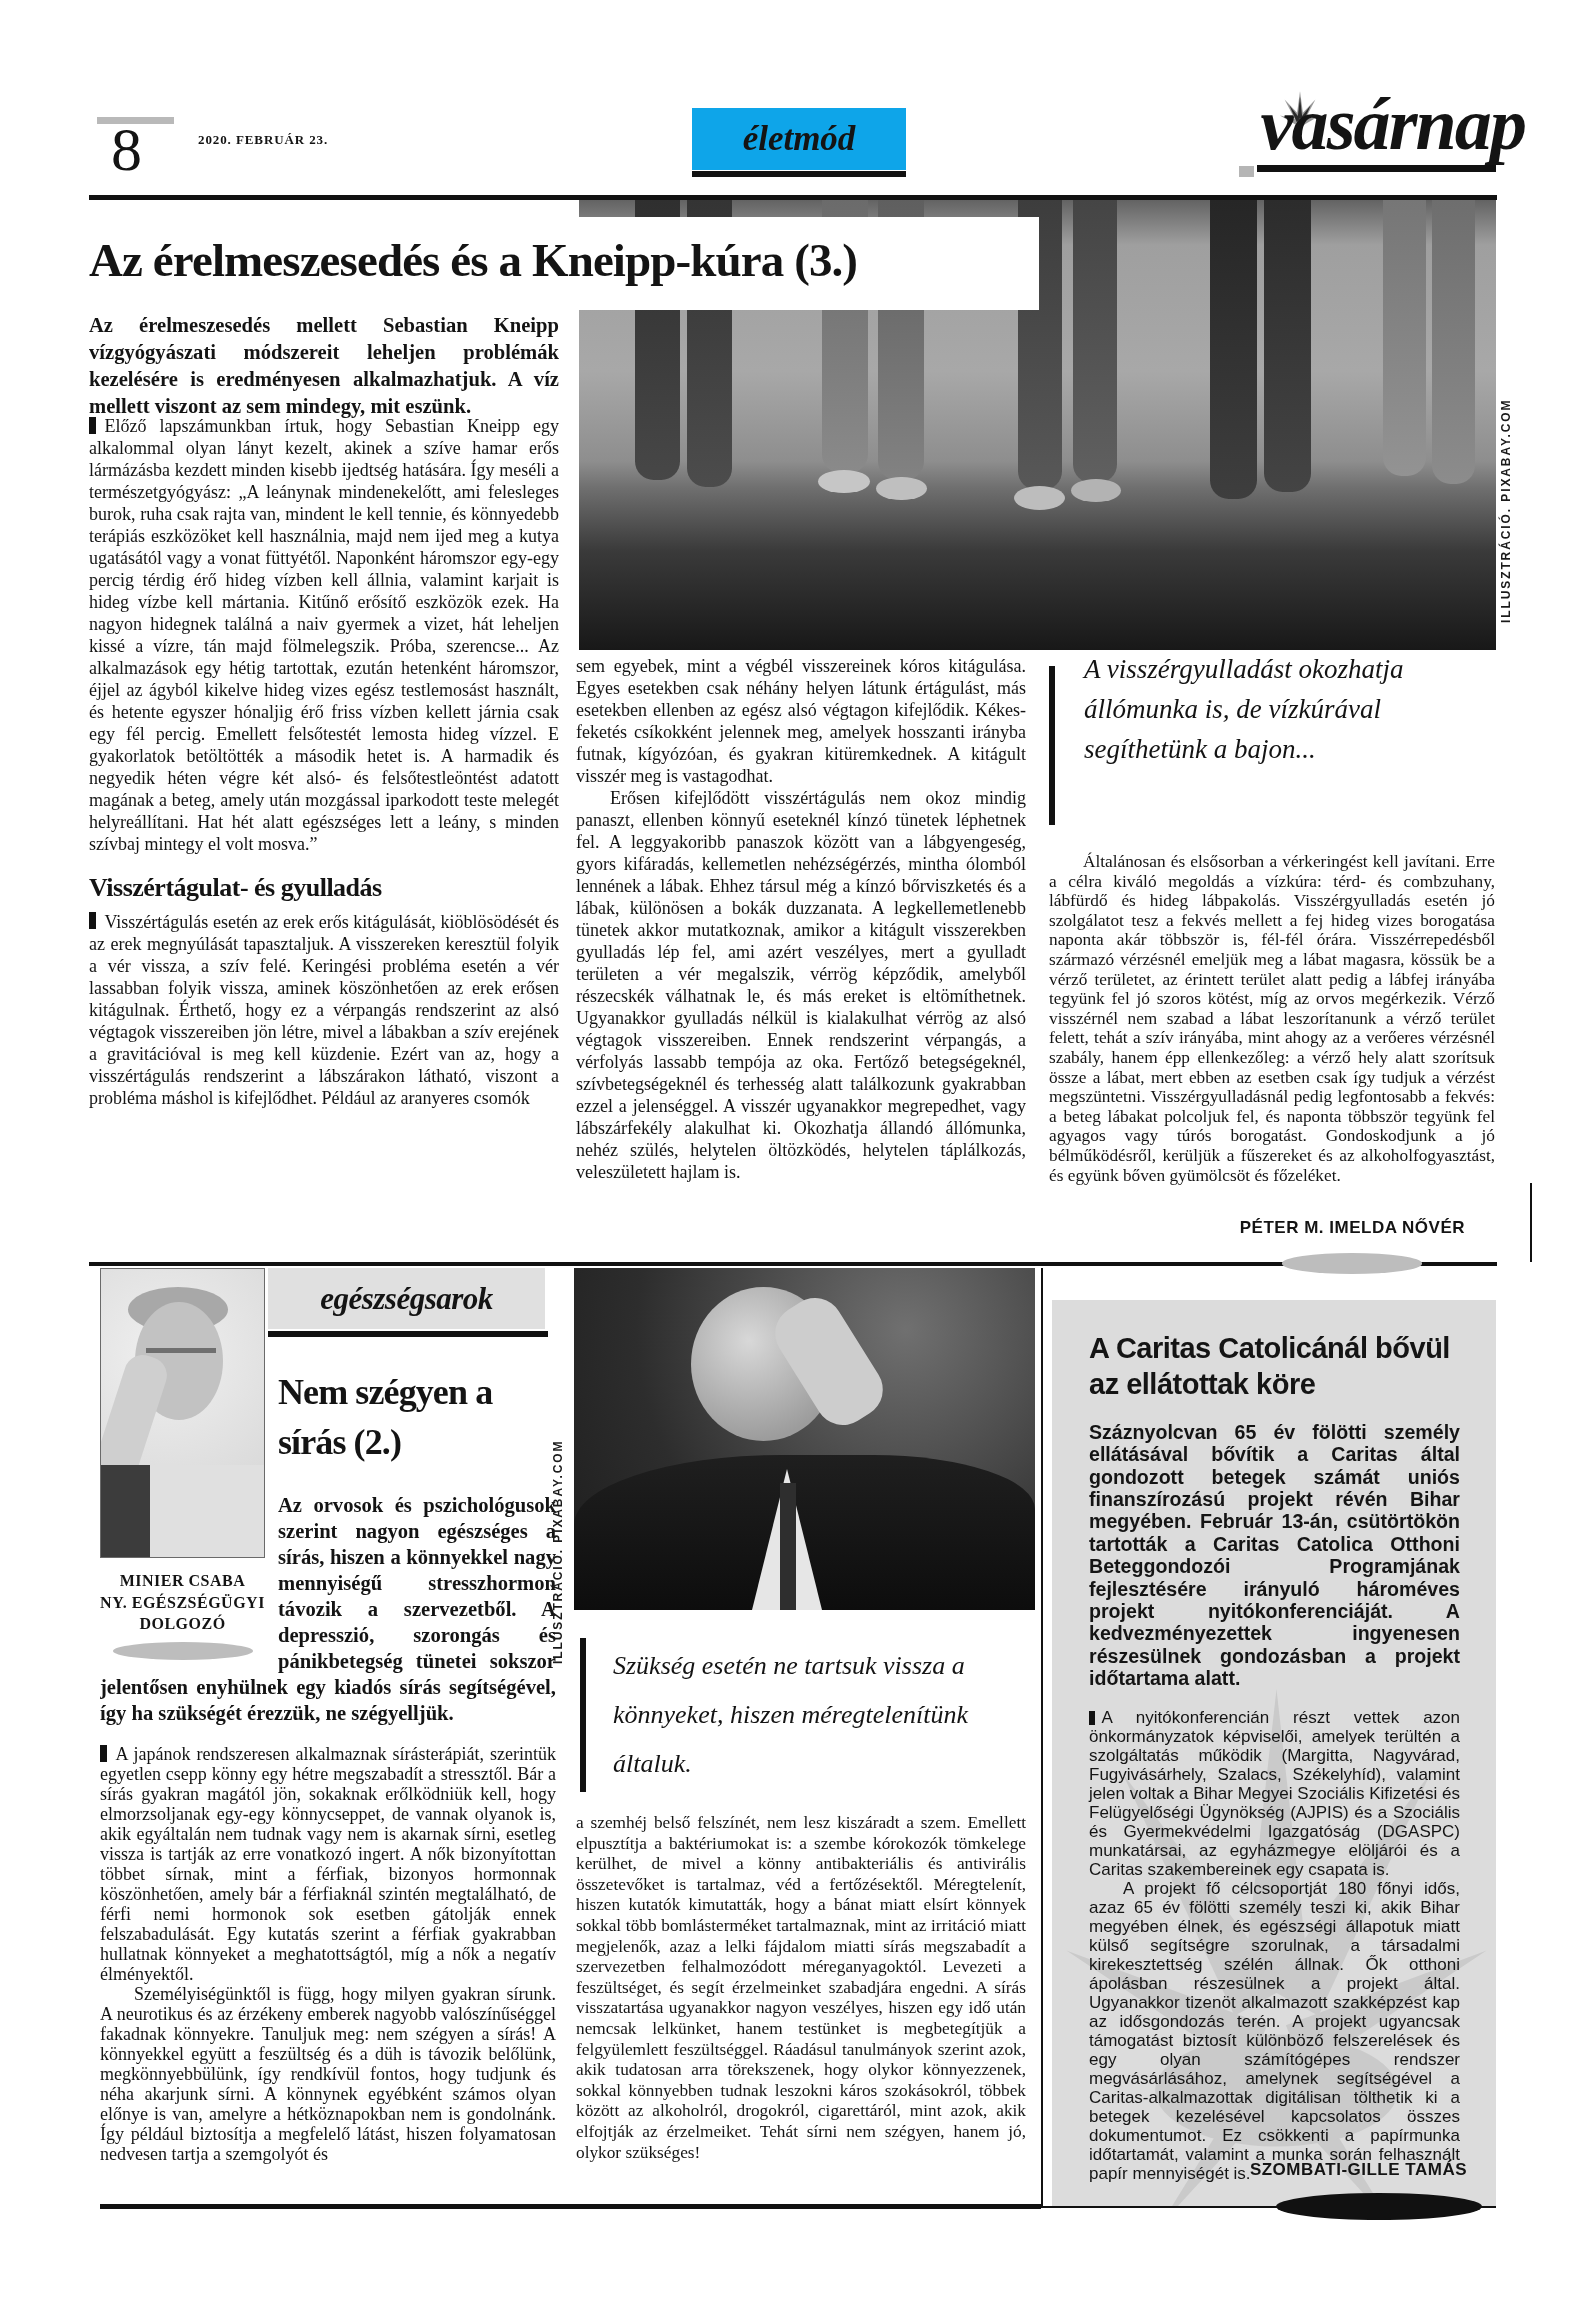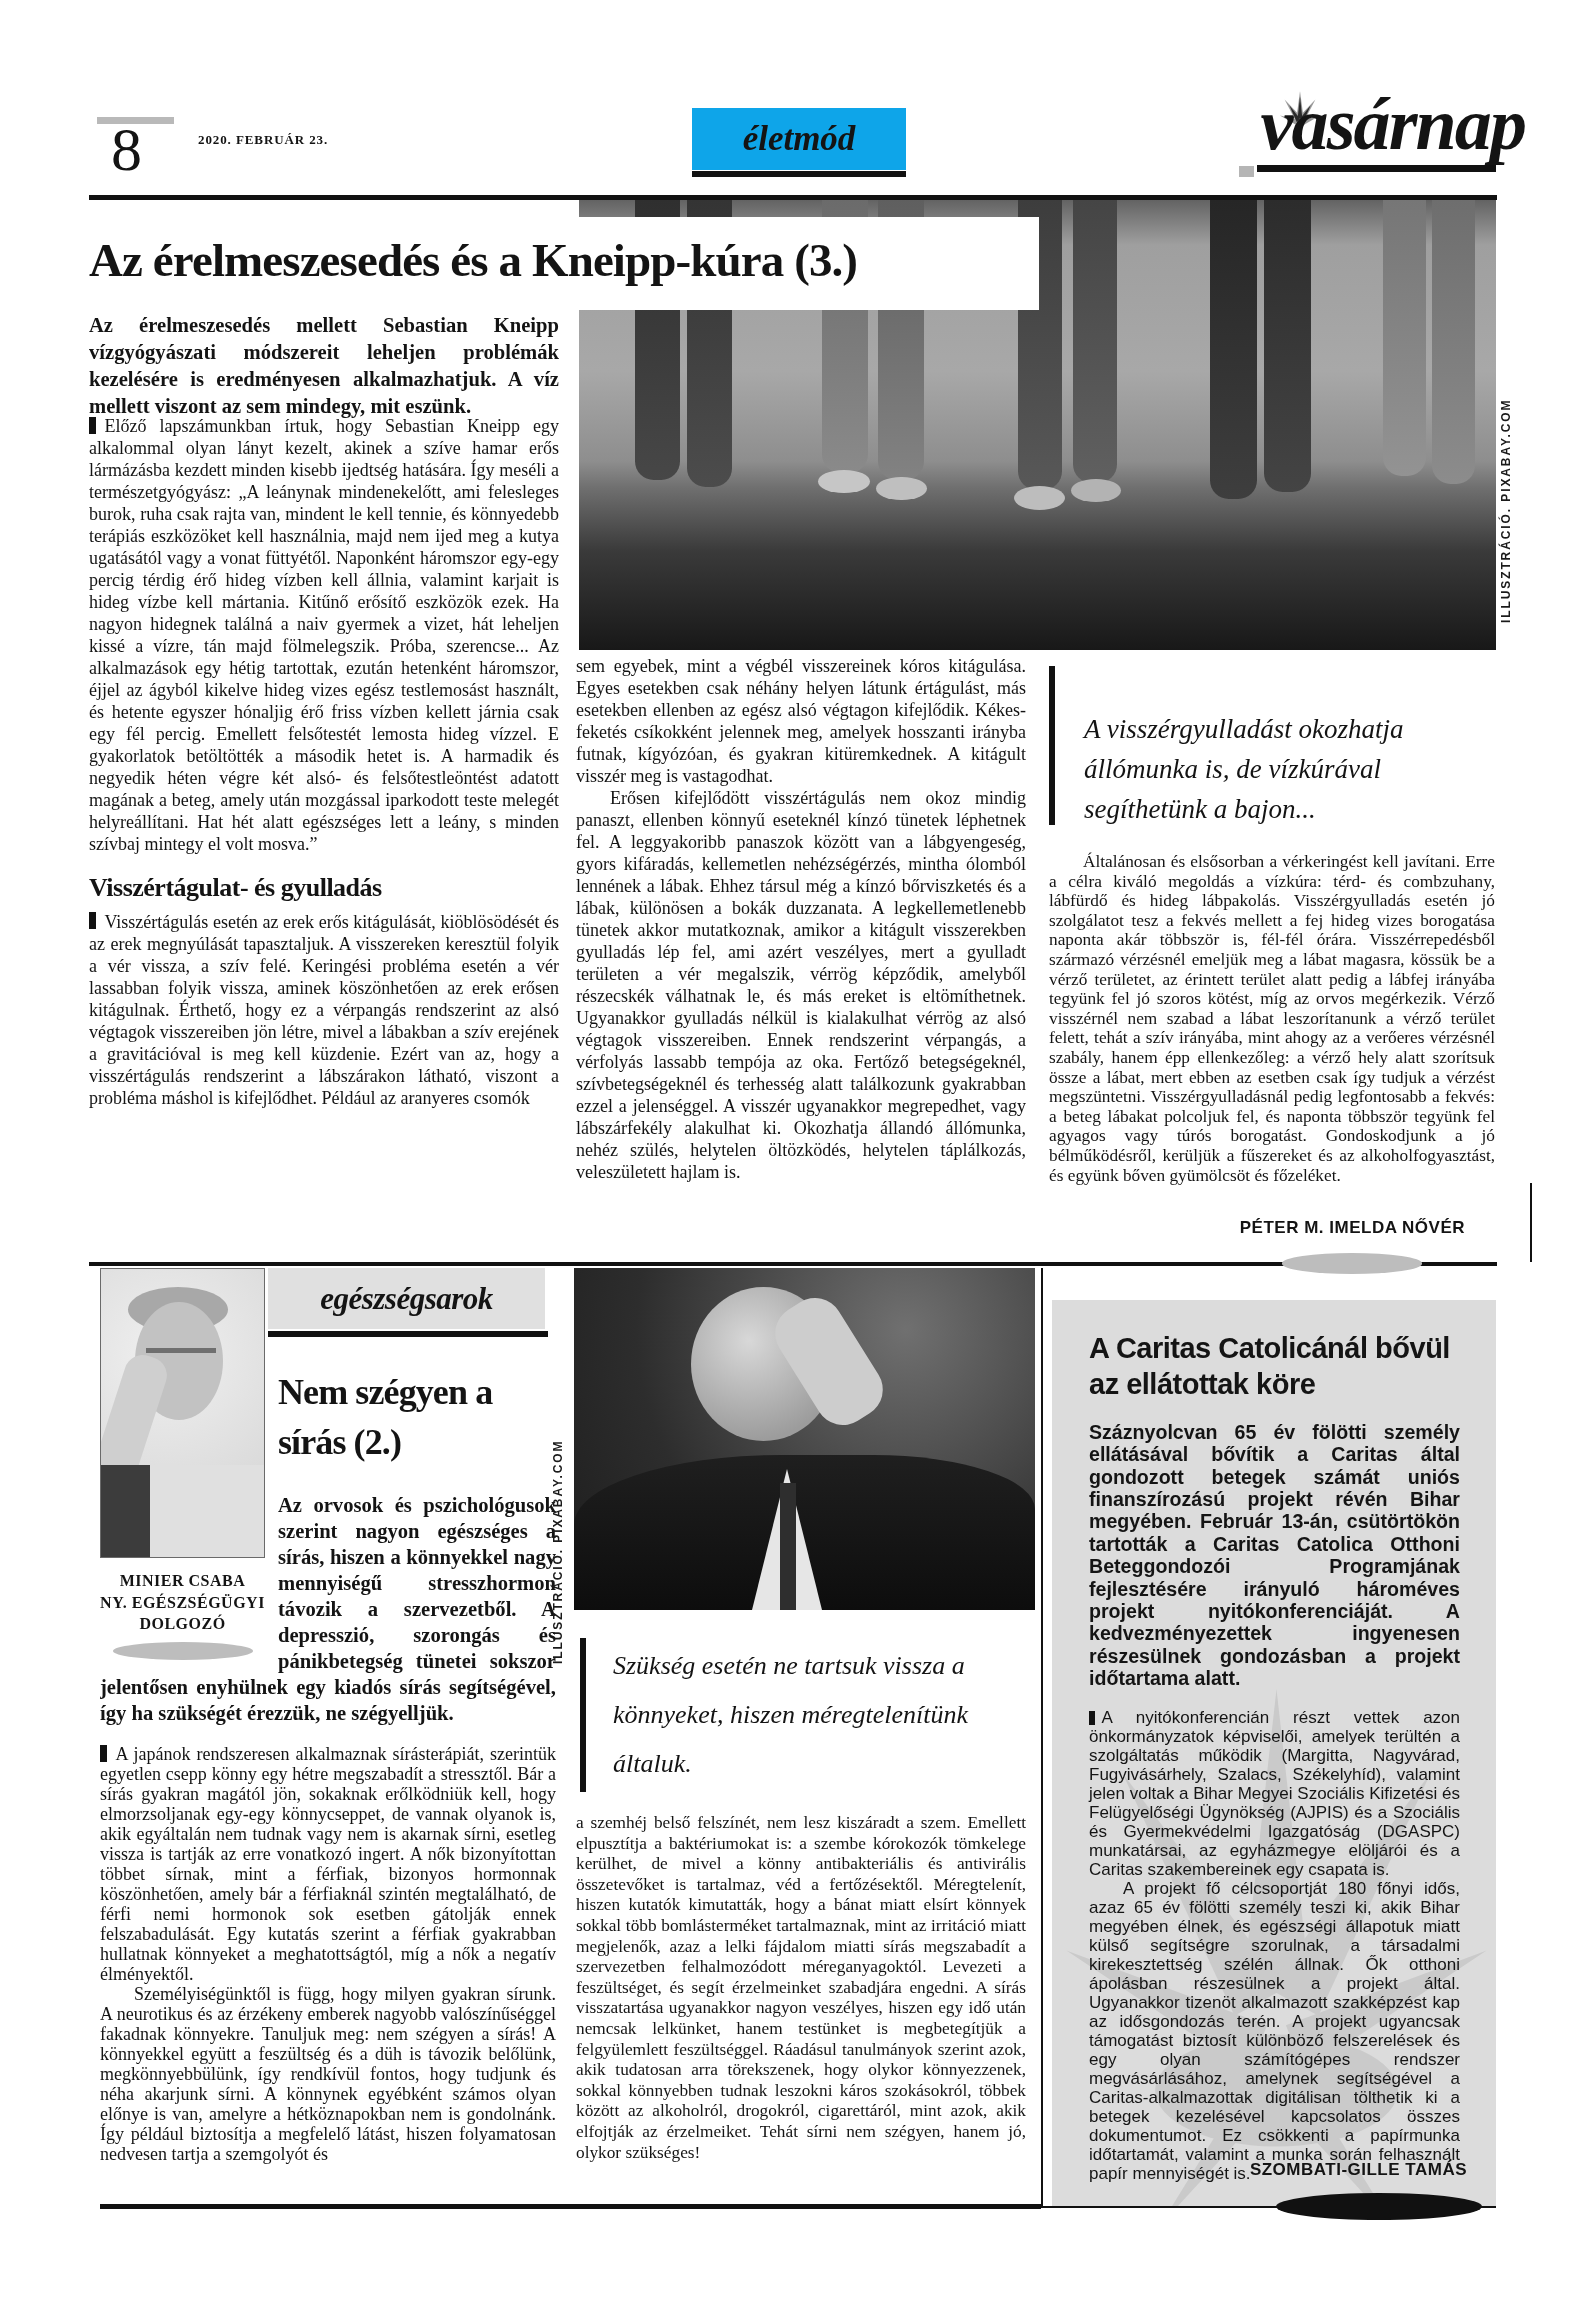--- a/index.html
+++ b/index.html
@@ -138,21 +138,21 @@
     <div id="subhead1">Visszértágulat- és gyulladás</div>
     <p class="mark">Visszértágulás esetén az erek erős kitágulását, kiöblösödését és az erek megnyúlását tapasztaljuk. A visszereken keresztül folyik a vér vissza, a szív felé. Keringési probléma esetén a vér lassabban folyik vissza, aminek köszönhetően az erek erősen kitágulnak. Érthető, hogy ez a vérpangás rendszerint az alsó végtagok visszereiben jön létre, mivel a lábakban a szív erejének a gravitációval is meg kell küzdenie. Ezért van az, hogy a visszértágulás rendszerint a lábszárakon látható, viszont a probléma máshol is kifejlődhet. Például az aranyeres csomók</p>
   </div>
 
   <div class="abs bodycol just" style="left:576px;top:655px;width:450px;height:603px;overflow:hidden;">
     <p>sem egyebek, mint a végbél visszereinek kóros kitágulása. Egyes esetekben csak néhány helyen látunk értágulást, más esetekben ellenben az egész alsó végtagon kifejlődik. Kékes-feketés csíkokként jelennek meg, amelyek hosszanti irányba futnak, kígyózóan, és gyakran kitüremkednek. A kitágult visszér meg is vastagodhat.</p>
     <p class="indent">Erősen kifejlődött visszértágulás nem okoz mindig panaszt, ellenben könnyű eseteknél kínzó tünetek léphetnek fel. A leggyakoribb panaszok között van a lábgyengeség, gyors kifáradás, kellemetlen nehézségérzés, mintha ólomból lennének a lábak. Ehhez társul még a kínzó bőrviszketés és a lábak, különösen a bokák duzzanata. A legkellemetlenebb tünetek akkor mutatkoznak, amikor a kitágult visszerekben gyulladás lép fel, ami azért veszélyes, mert a gyulladt területen a vér megalszik, vérrög képződik, amelyből részecskék válhatnak le, és más ereket is eltömíthetnek. Ugyanakkor gyulladás nélkül is kialakulhat vérrög az alsó végtagok visszereiben. Ennek rendszerint vérpangás, a vérfolyás lassabb tempója az oka. Fertőző betegségeknél, szívbetegségeknél és terhesség alatt találkozunk gyakrabban ezzel a jelenséggel. A visszér ugyanakkor megrepedhet, vagy lábszárfekély alakulhat ki. Okozhatja állandó állómunka, nehéz szülés, helytelen öltözködés, helytelen táplálkozás, veleszületett hajlam is.</p>
   </div>
 
   <div class="abs qbar" style="left:1049px;top:666px;width:6px;height:159px;"></div>
-  <div class="abs pullquote" style="left:1084px;top:709px;width:411px;">A visszérgyulladást okozhatja állómunka is, de vízkúrával segíthetünk a bajon...</div>
+  <div class="abs pullquote" style="left:1084px;top:649px;width:411px;">A visszérgyulladást okozhatja állómunka is, de vízkúrával segíthetünk a bajon...</div>
 
   <div class="abs just" style="left:1049px;top:852px;width:446px;height:369px;overflow:hidden;font-size:17.3px;line-height:19.6px;">
     <p class="indent">Általánosan és elsősorban a vérkeringést kell javítani. Erre a célra kiváló megoldás a vízkúra: térd- és combzuhany, lábfürdő és hideg lábpakolás. Visszérgyulladás esetén jó szolgálatot tesz a fekvés mellett a fej hideg vizes borogatása naponta akár többször is, fél-fél órára. Visszérrepedésből származó vérzésnél emeljük meg a lábat magasra, kössük be a vérző területet, az érintett terület alatt pedig a lábfej irányába tegyünk fel jó szoros kötést, míg az orvos megérkezik. Vérző visszérnél nem szabad a lábat leszorítanunk a vérző terület felett, tehát a szív irányába, mint ahogy az a verőeres vérzésnél szabály, hanem épp ellenkezőleg: a vérző hely alatt szorítsuk össze a lábat, mert ebben az esetben csak így tudjuk a vérzést megszüntetni. Visszérgyulladásnál pedig legfontosabb a fekvés: a beteg lábakat polcoljuk fel, és naponta többször tegyünk fel agyagos vagy túrós borogatást. Gondoskodjunk a jó bélműködésről, kerüljük a fűszereket és az alkoholfogyasztást, és együnk bőven gyümölcsöt és főzeléket.</p>
   </div>
   <div class="abs byline" style="left:1049px;top:1218px;width:416px;">PÉTER M. IMELDA NŐVÉR</div>
   <div class="abs black-rule" style="left:1530px;top:1183px;width:1.9px;height:79px;"></div>
 
   <div class="abs black-rule" style="left:89px;top:1262px;width:1408px;height:4.2px;"></div>
   <div class="abs gray-ellipse" style="left:1282px;top:1253px;width:140px;height:20.6px;"></div>
 

